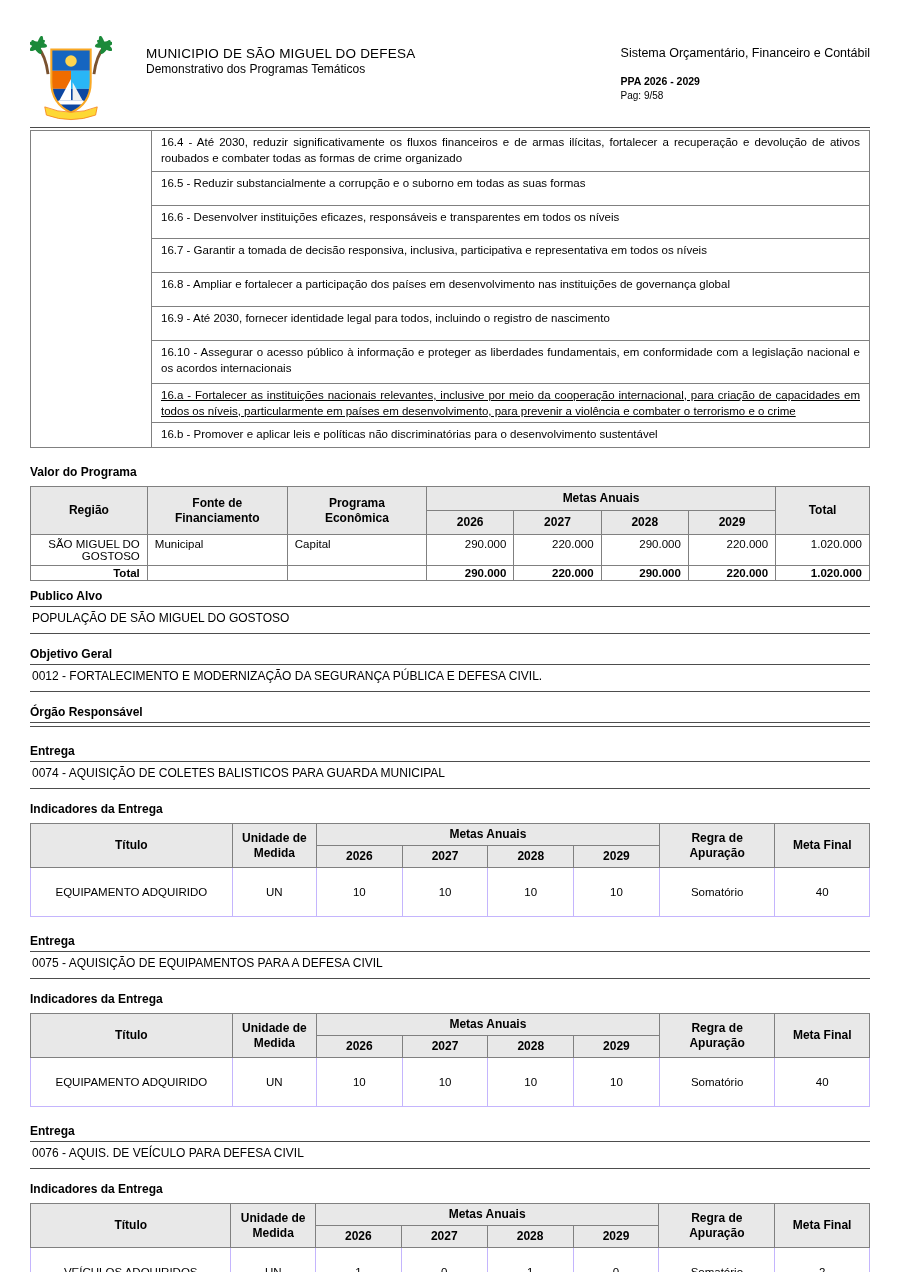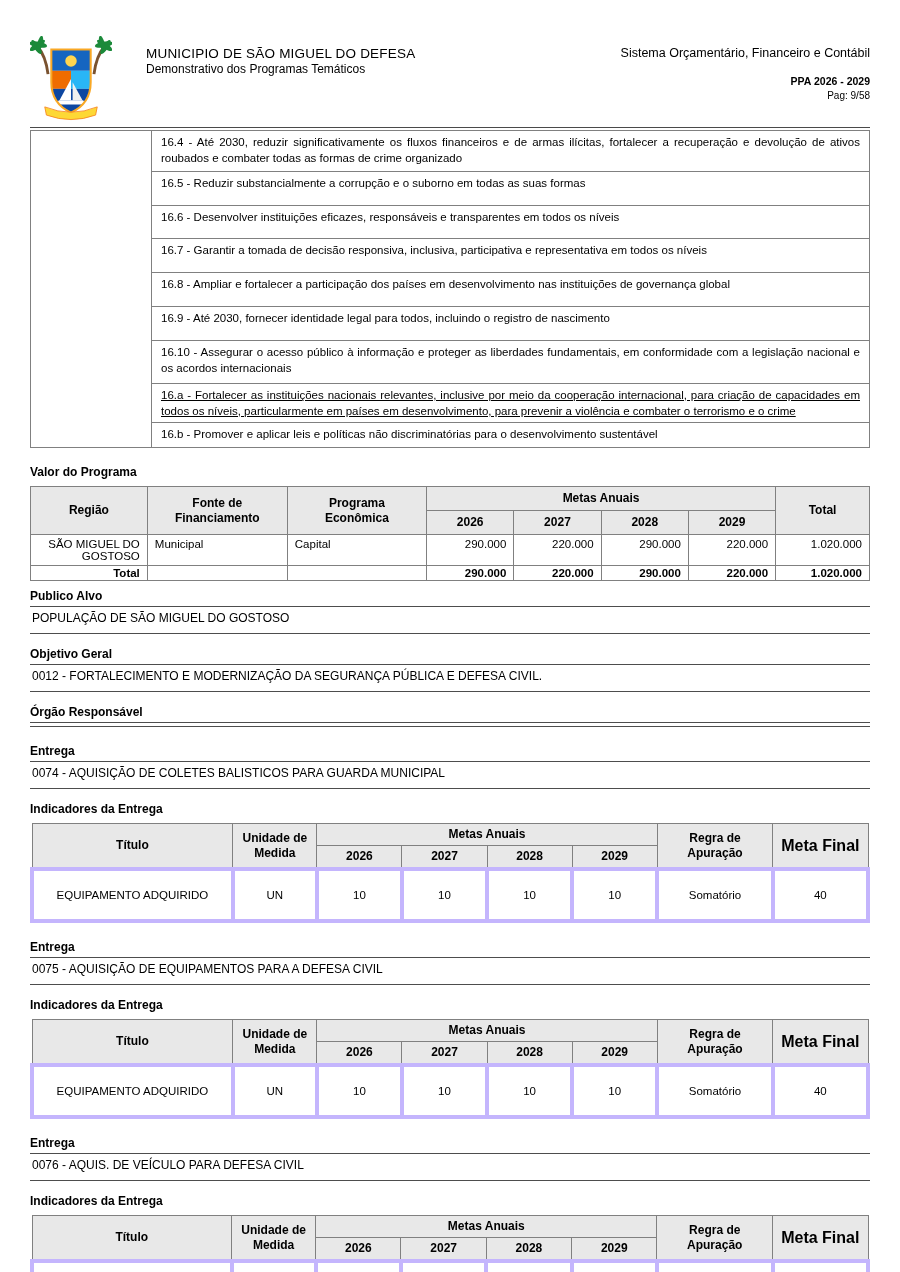--- a/index.html
+++ b/index.html
@@ -9,21 +9,21 @@
     overflow:hidden;
   }
   .page{padding:36px 30px 0 30px;}
 
   
   .doc-header{display:flex;align-items:flex-start;}
   .logo{width:82px;height:86px;flex:0 0 auto;}
   .header-mid{margin-left:34px;padding-top:10px;}
   .muni-name{font-size:13.5px;letter-spacing:.2px;}
   .report-title{font-size:12px;font-weight:normal;margin-top:1px;}
-  .header-right{margin-left:auto;text-align:right;padding-top:10px;}
+  .header-right{margin-left:auto;padding-top:10px;}
   .system-name{font-size:12.5px;}
   .ppa{font-size:10.5px;font-weight:bold;margin-top:15px;}
   .page-num{font-size:10px;margin-top:3px;}
   .header-rule{border:0;border-top:1.5px solid #4a4a4a;margin:5px 0 0 0;}
 
   
   table.objectives{width:100%;border-collapse:collapse;margin-top:2px;font-size:11.5px;border-radius:11px;}
   table.objectives td{border:1px solid #808080;vertical-align:top;}
   td.obj-left{width:118px;}
   td.obj-text{padding:4px 9px 13px 9px;text-align:justify;line-height:1.38;}
@@ -49,27 +49,27 @@
   .col-year{width:86px;}
   .col-total{width:92px;}
   td.num{text-align:right;}
   td.center{text-align:right;}
   td.vmid{vertical-align:middle;}
   tr.total-row td{font-weight:bold;padding:1px 7px;font-size:11.5px;}
 
   
   table.indic{width:100%;border-collapse:collapse;margin-top:7px;font-size:12px;}
   table.indic th{background:#e8e8e8;border:1px solid #808080;font-weight:bold;text-align:center;padding:3px 4px;white-space:pre-line;line-height:1.25;}
-  table.indic td{border:4px solid #c4b5fd;padding:18px 6px;text-align:center;font-size:11.5px;}
+  table.indic td{border:1px solid #c4b5fd;padding:18px 6px;text-align:center;font-size:11.5px;}
   td.ind-title{text-align:left;}
   .c-titulo{width:210px;}
   .c-unidade{width:80px;}
   .c-yr{width:85px;}
   .c-regra{width:115px;}
-  .c-final{width:95px;font-size:16px;}
+  .c-final{width:95px;font-size:12px;}
 </style>
 </head>
 <body>
 
 <div class="page">
 
   <header class="doc-header">
     <div class="logo">
       <svg viewBox="0 0 100 104" width="82" height="86">
         <path d="M22 46 C20 30 16 20 9 12" stroke="#7a5230" stroke-width="3.5" fill="none"></path>

